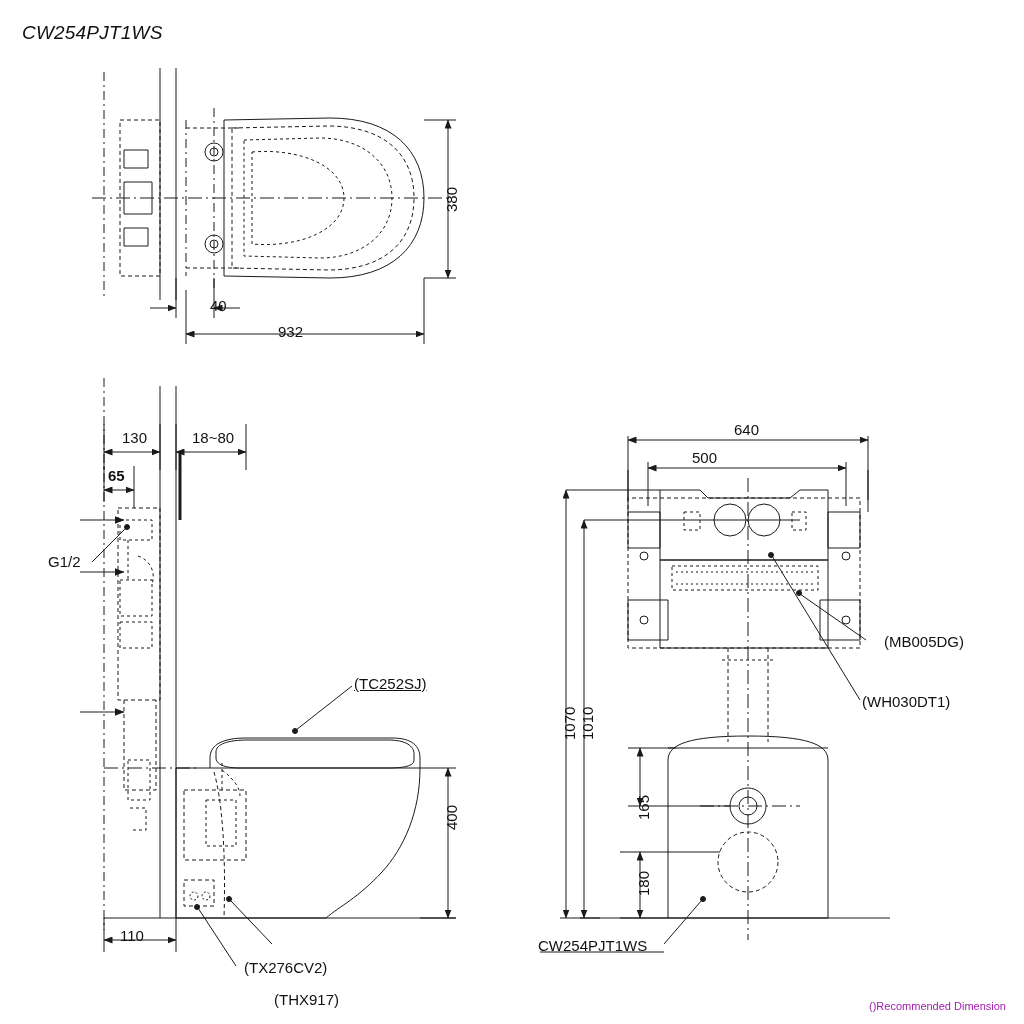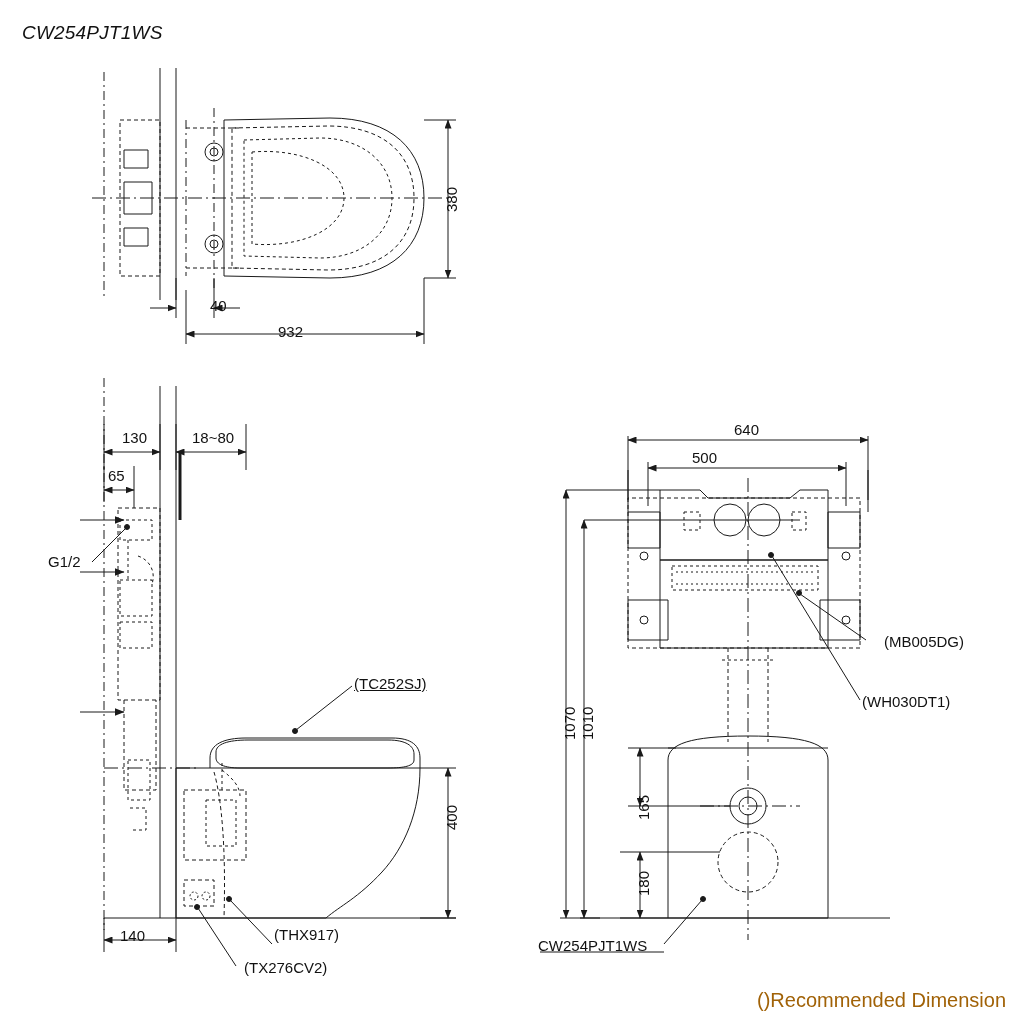--- a/index.html
+++ b/index.html
@@ -40,22 +40,22 @@
     font-size: 19px;
     font-style: italic;
     font-family: "Liberation Sans", sans-serif;
     color: #111;
     letter-spacing: 0.2px;
   }
   #footnote {
     position: absolute;
     right: 18px;
     bottom: 12px;
-    font-size: 20px;
-    color: #a16207;
+    font-size: 11px;
+    color: #a21caf;
   }
   svg { display: block; }
 </style>
 </head>
 <body>
 
 <div id="title">CW254PJT1WS</div>
 
 <svg id="sheet" viewBox="0 0 1024 1024">
   <defs>
@@ -257,27 +257,27 @@
     </g>
   </g>
 </svg>
 
 <div class="lbl rot" style="left:444px; top:212px;">380</div>
 <div class="lbl" style="left:210px; top:298px;">40</div>
 <div class="lbl" style="left:278px; top:324px;">932</div>
 
 <div class="lbl" style="left:122px; top:430px;">130</div>
 <div class="lbl" style="left:192px; top:430px;text-align:center;">18~80</div>
-<div class="lbl" style="left:108px; top:468px;">65</div>
+<div class="lbl" style="left:108px; top:468px;font-weight:bold;">65</div>
 <div class="lbl rot" style="left:444px; top:830px;">400</div>
-<div class="lbl" style="left:120px; top:928px;">140</div>
+<div class="lbl" style="left:120px; top:928px;">110</div>
 
 <div class="lbl" style="left:48px; top:554px;">G1/2</div>
 <div class="lbl" style="left:354px; top:676px;text-decoration:underline;">(TC252SJ)</div>
-<div class="lbl" style="left:274px; top:927px;">(THX917)</div>
+<div class="lbl" style="left:274px; top:992px;">(THX917)</div>
 <div class="lbl" style="left:244px; top:960px;">(TX276CV2)</div>
 
 <div class="lbl" style="left:734px; top:422px;">640</div>
 <div class="lbl" style="left:692px; top:450px;text-align:right;">500</div>
 <div class="lbl rot" style="left:562px; top:740px;">1070</div>
 <div class="lbl rot" style="left:580px; top:740px;">1010</div>
 <div class="lbl rot" style="left:636px; top:820px;">165</div>
 <div class="lbl rot" style="left:636px; top:896px;">180</div>
 
 <div class="lbl" style="left:872px; top:634px;margin-left:12px;">(MB005DG)</div>

